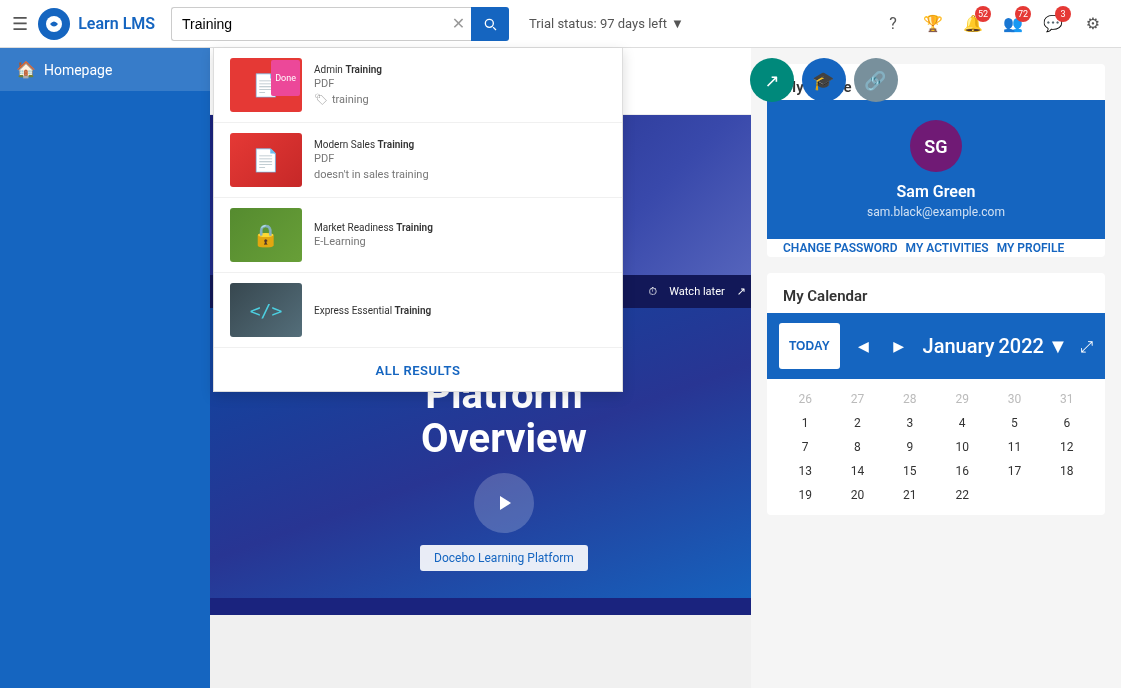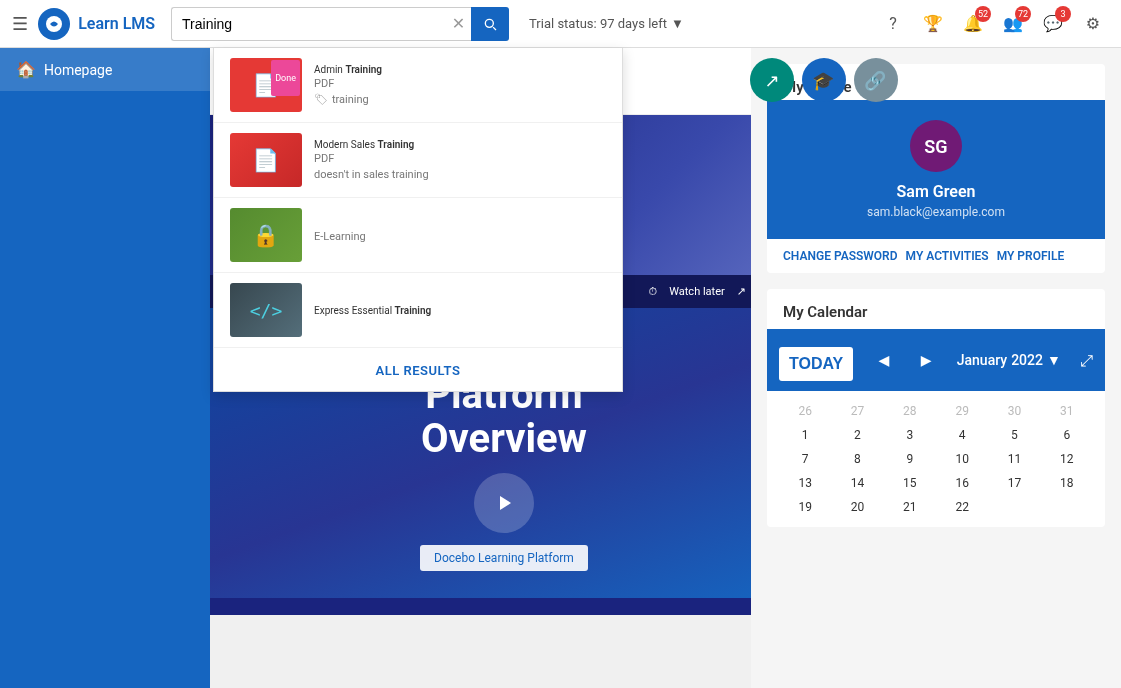--- a/index.html
+++ b/index.html
@@ -117,30 +117,30 @@
       overflow-y: auto;
       padding: 16px;
     }
 
     
     .profile-card { background: white; border-radius: 4px; overflow: hidden; margin-bottom: 16px; }
     .profile-header { background: #1565c0; padding: 20px; text-align: center; }
     .profile-avatar { width: 52px; height: 52px; background: #701a75; border-radius: 50%; display: flex; align-items: center; justify-content: center; color: white; font-size: 18px; font-weight: 600; margin: 0 auto 10px; }
     .profile-name { color: white; font-size: 16px; font-weight: 600; }
     .profile-email { color: rgba(255,255,255,0.8); font-size: 12px; margin-top: 4px; }
-    .profile-actions { padding: 10px 16px; display: flex; flex-wrap: wrap; gap: 8px; }
+    .profile-actions { padding: 2px 16px; display: flex; flex-wrap: wrap; gap: 8px; }
     .profile-link { color: #1565c0; font-size: 12px; font-weight: 600; cursor: pointer; text-decoration: none; }
 
     
     .calendar-card { background: white; border-radius: 4px; overflow: hidden; }
     .calendar-title { font-size: 15px; font-weight: 600; color: #333; padding: 14px 16px 8px; }
     .calendar-header { background: #1565c0; padding: 10px 12px; display: flex; align-items: center; justify-content: space-between; }
     .calendar-nav { color: white; cursor: pointer; font-size: 14px; padding: 2px 6px; }
-    .calendar-month-year { display: flex; align-items: flex-start; gap: 4px; color: white; font-size: 14px; font-weight: 500; }
-    .calendar-today-btn { background: white; color: #1565c0; border: none; padding: 8px 10px; border-radius: 3px; font-size: 16px; font-weight: 600; cursor: pointer; margin-top: 8px; }
+    .calendar-month-year { display: flex; align-items: flex-start; gap: 4px; color: white; font-size: 20px; font-weight: 500; }
+    .calendar-today-btn { background: white; color: #1565c0; border: none; padding: 16px 10px; border-radius: 3px; font-size: 12px; font-weight: 600; cursor: pointer; }
     .calendar-expand { color: white; cursor: pointer; }
     .calendar-grid { padding: 8px 12px; }
     .calendar-days-header { display: grid; grid-template-columns: repeat(7, 1fr); text-align: center; font-size: 11px; color: #777; margin-bottom: 4px; }
     .calendar-days { display: grid; grid-template-columns: repeat(6, 1fr); text-align: center; }
     .cal-day { padding: 5px 2px; font-size: 12px; color: #333; cursor: pointer; }
     .cal-day.other-month { color: #bbb; }
 
     
     .dropdown-overlay {
       position: absolute;
@@ -405,20 +405,21 @@
         <span>doesn't in sales training</span>
       </div>
     </div>
   </div>
 
   <div class="dropdown-item">
     <div class="dropdown-thumb" style="background: linear-gradient(135deg, #558b2f, #689f38); position:relative;">
       <span style="color:white; font-size:22px;">🔒</span>
     </div>
     <div class="dropdown-info">
+      <div class="dropdown-item-title">Market Readiness <strong>Training</strong></div>
       <div class="dropdown-item-type">E-Learning</div>
     </div>
   </div>
 
   <div class="dropdown-item">
     <div class="dropdown-thumb thumb-code">
       <span style="color:#4dd0e1; font-size:18px; font-family: monospace;">&lt;/&gt;</span>
     </div>
     <div class="dropdown-info">
       <div class="dropdown-item-title">Express Essential <strong>Training</strong></div>

